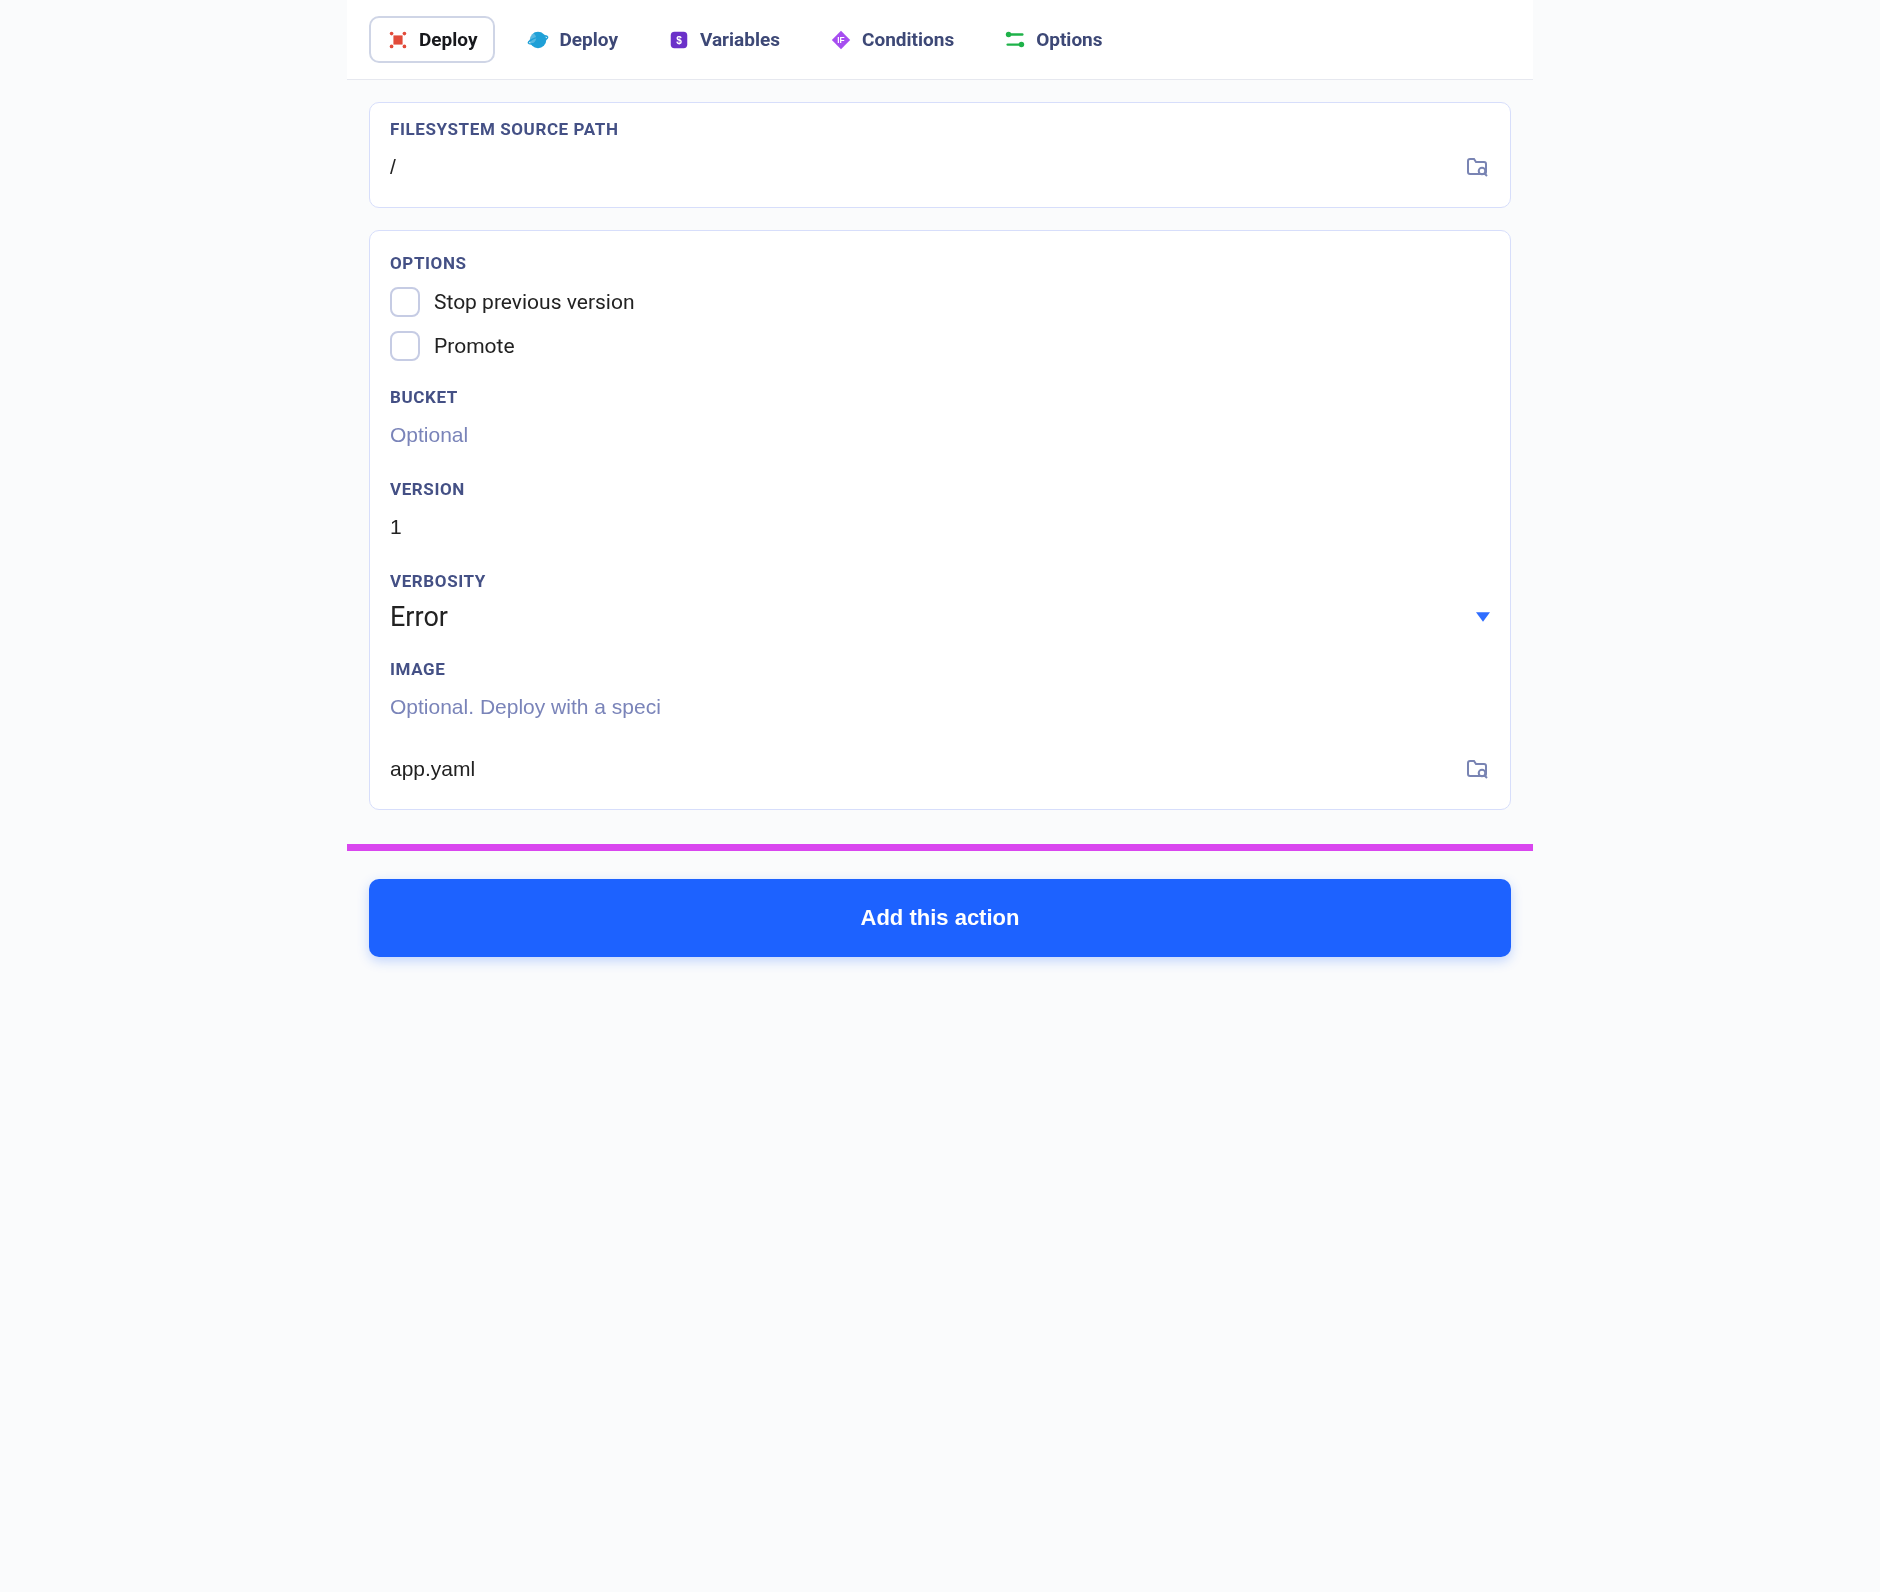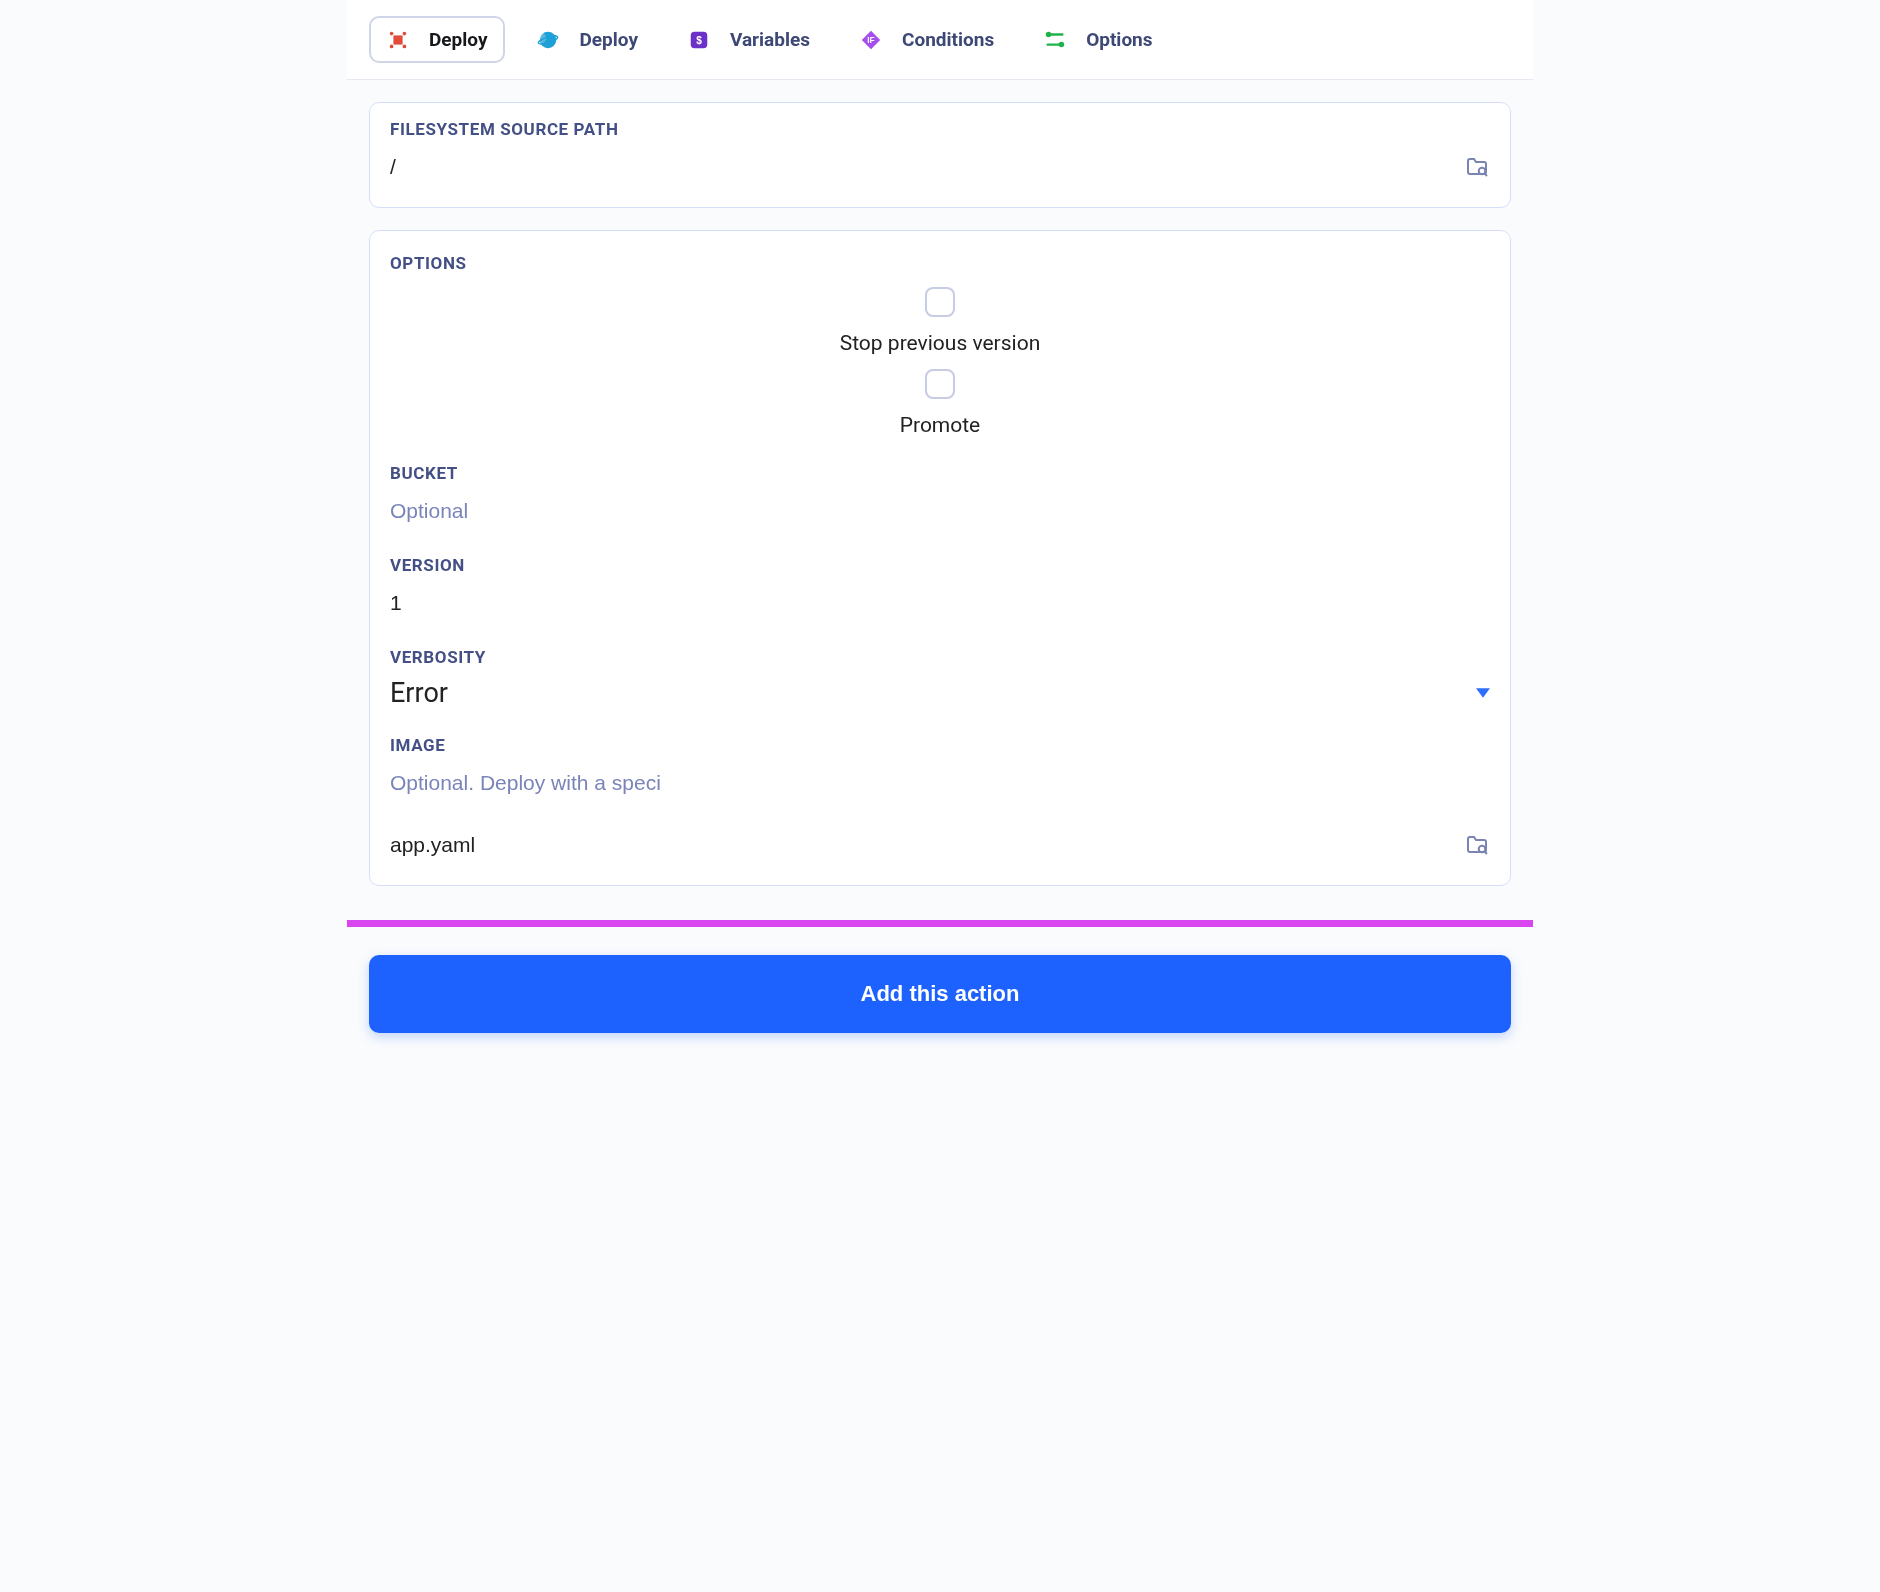--- a/index.html
+++ b/index.html
@@ -24,21 +24,21 @@
     display: flex;
     align-items: center;
     gap: 14px;
     padding: 16px 22px 16px 22px;
     background: #fff;
     border-bottom: 1px solid #e6e8ef;
   }
   .tab {
     display: inline-flex;
     align-items: center;
-    gap: 20px;
+    gap: 10px;
     padding: 10px 16px;
     border-radius: 10px;
     color: #3d4876;
     font-weight: 700;
     font-size: 19px;
     cursor: pointer;
     border: 2px solid transparent;
   }
   .tab.active {
     border: 2px solid #cfd5e6;
@@ -101,21 +101,20 @@
     height: 24px;
     color: #7984b3;
     flex-shrink: 0;
     cursor: pointer;
   }
   .checkbox-row {
     display: flex;
     align-items: center;
     gap: 14px;
     margin-top: 14px;
-    flex-direction: column;
   }
   .checkbox-row:first-of-type {
     margin-top: 12px;
   }
   .checkbox {
     width: 30px;
     height: 30px;
     border: 2px solid #c6cce4;
     border-radius: 8px;
     background: #fff;

